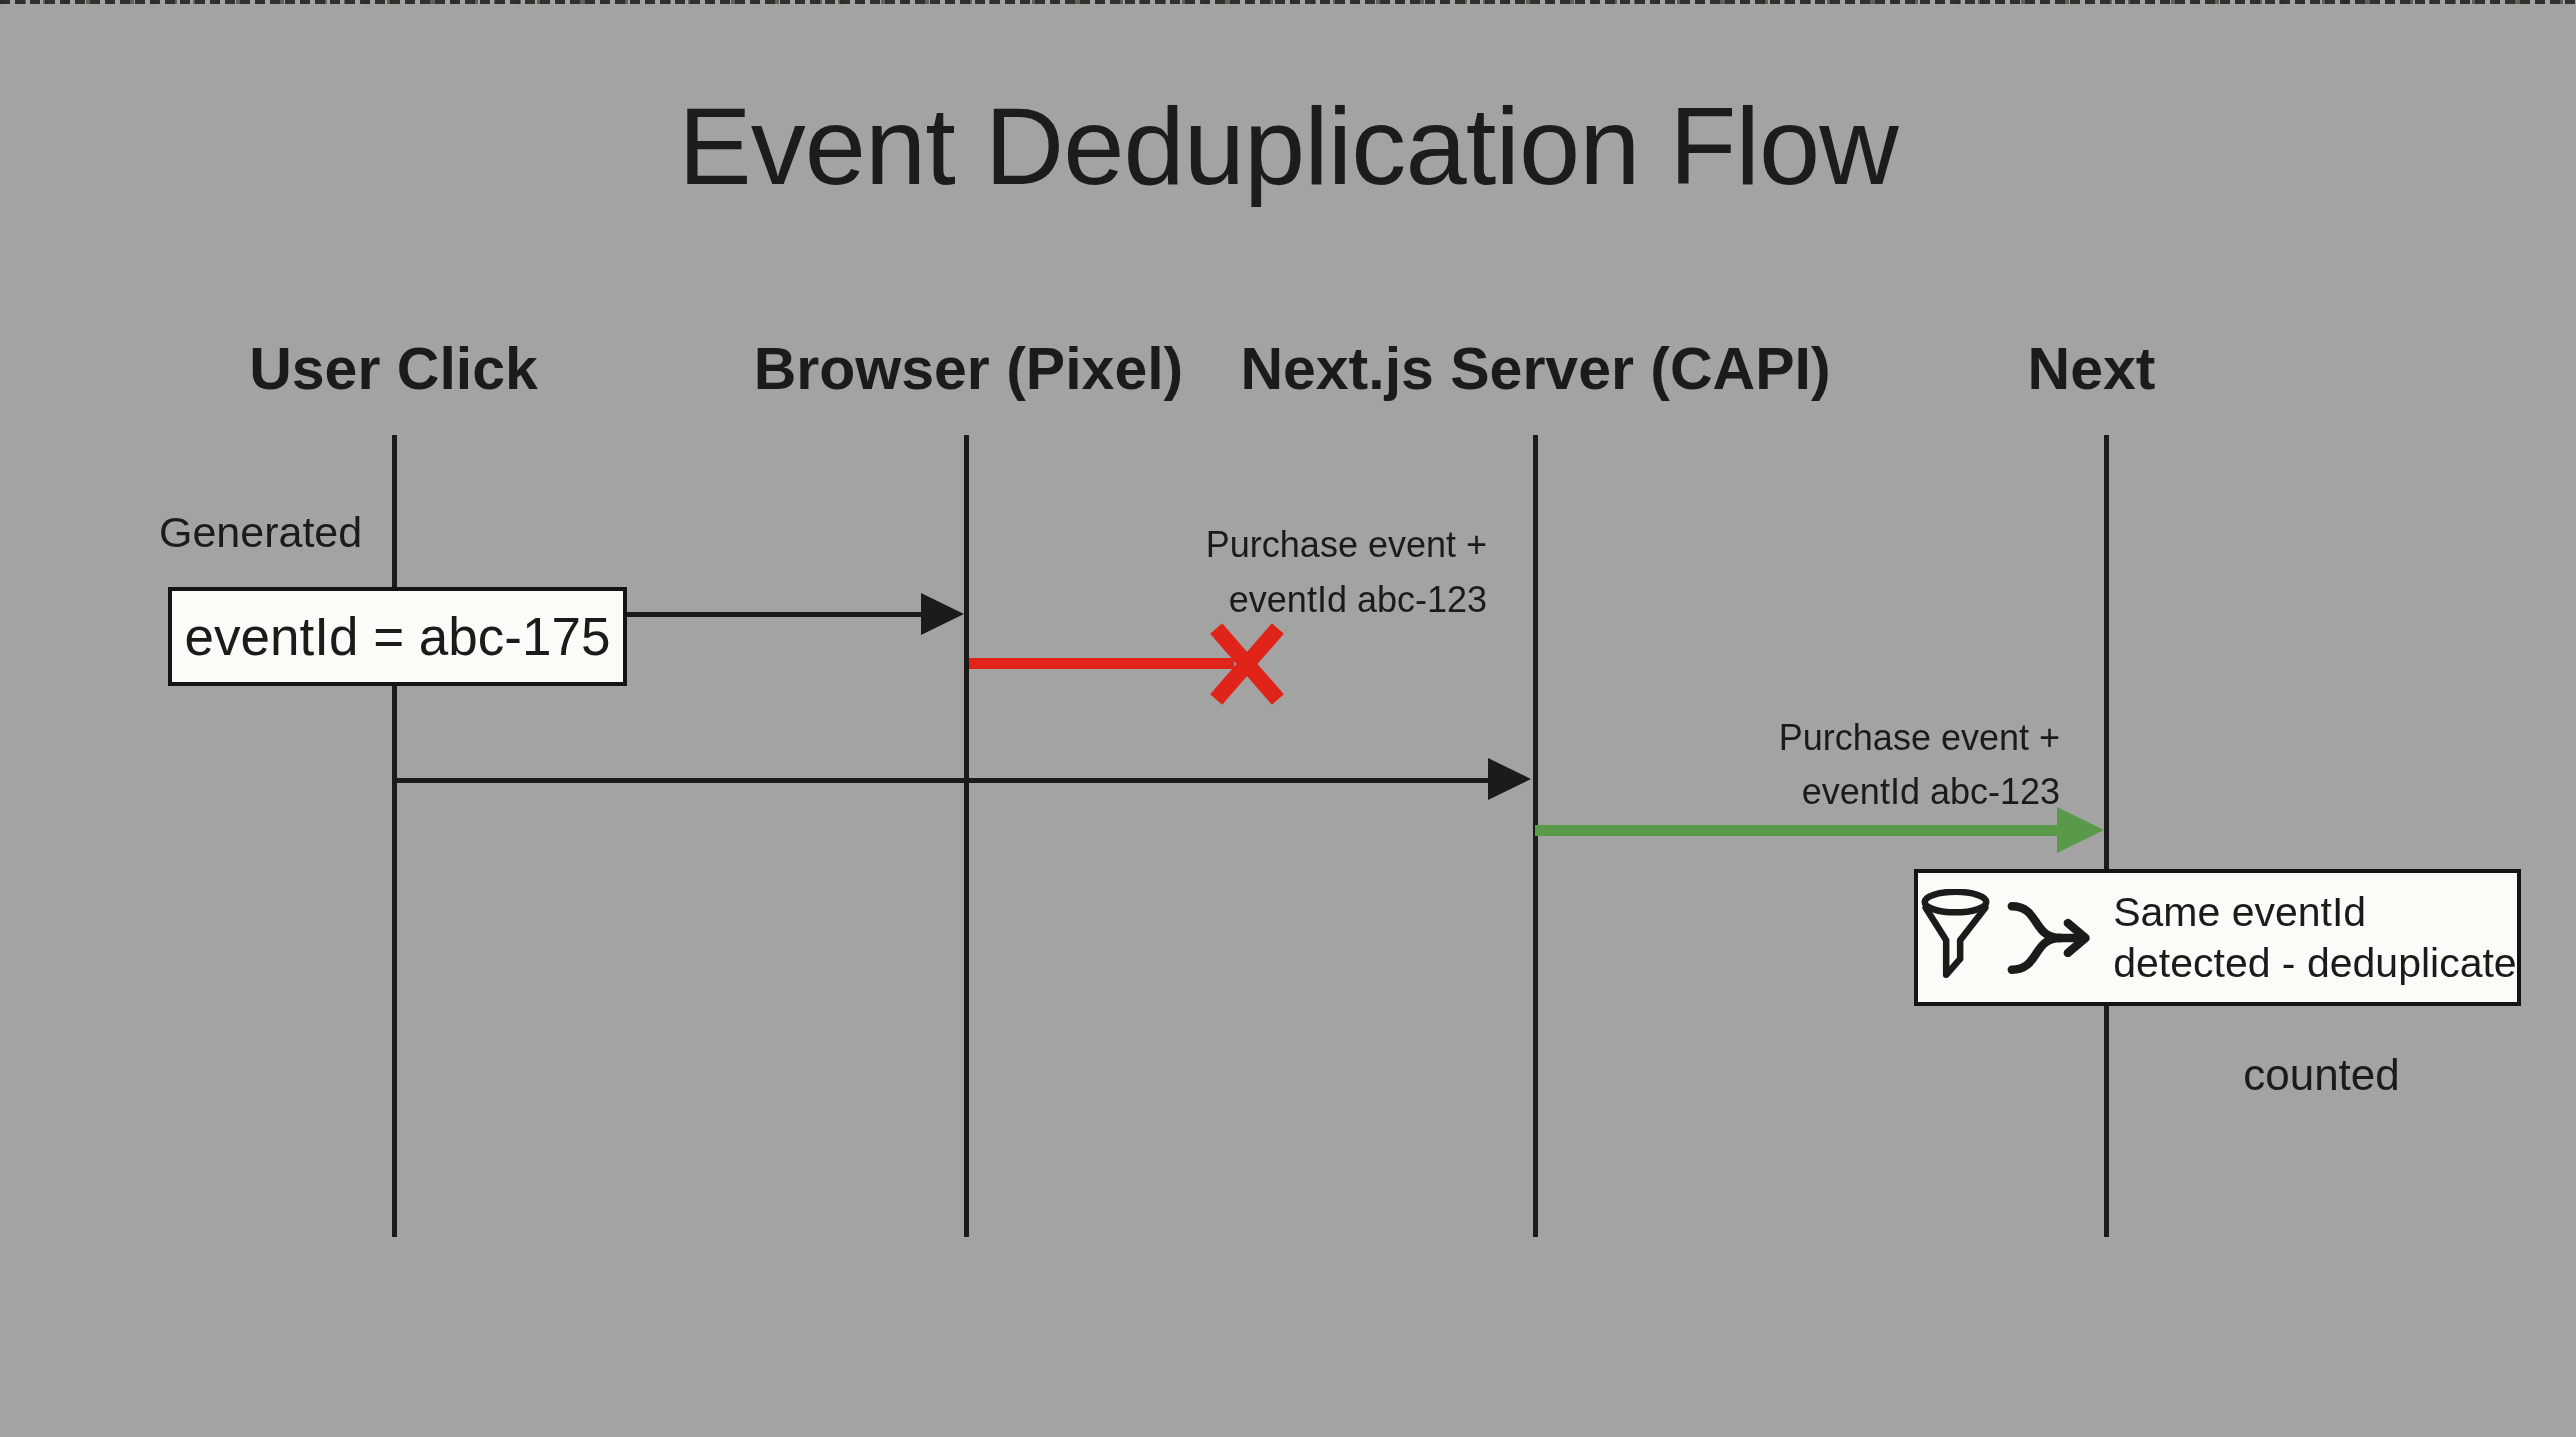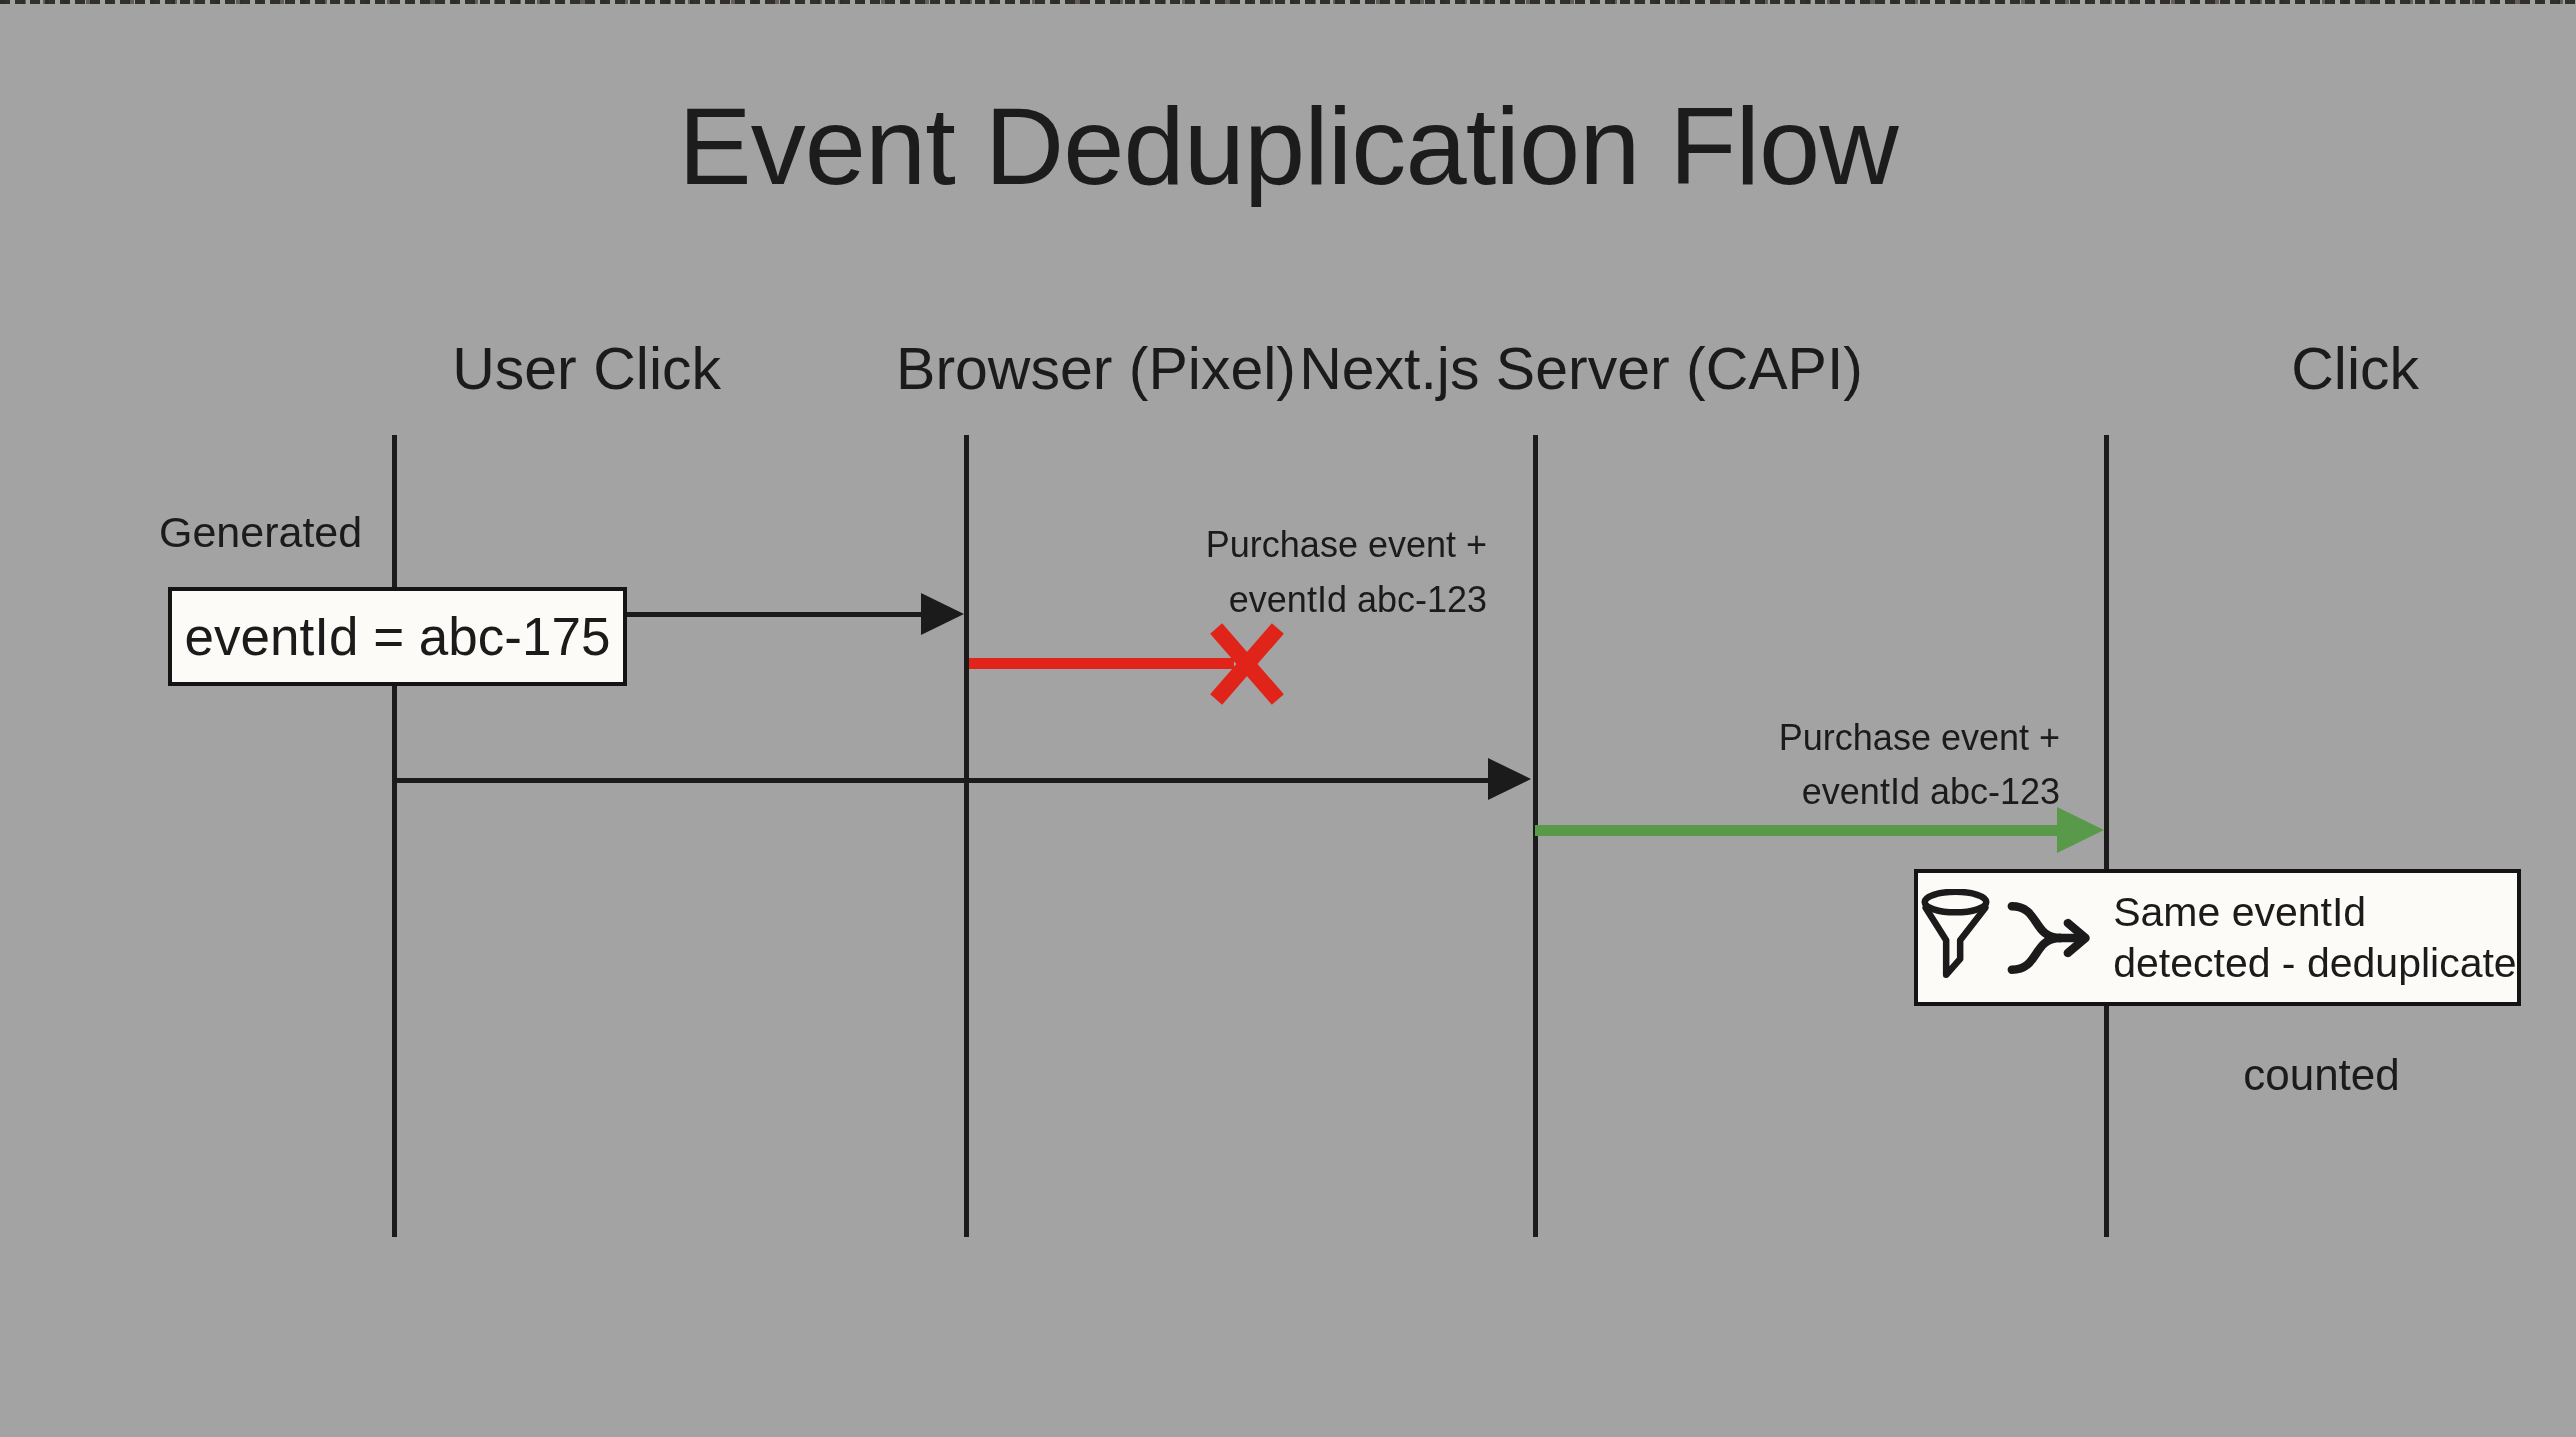--- a/index.html
+++ b/index.html
@@ -16,22 +16,22 @@
     background:
       repeating-linear-gradient(90deg, rgba(45,42,38,.95) 0 10.3px, rgba(45,42,38,0) 10.3px 15px),
       repeating-linear-gradient(90deg, rgba(45,42,38,.55) 0 4.7px, rgba(45,42,38,0) 4.7px 21.5px);
   }
   .title{
     position:absolute;left:0;top:82px;width:100%;
     text-align:center;font-size:110px;font-weight:400;
     letter-spacing:-0.9px;color:#1c1c1c;
   }
   .ll-label{
-    position:absolute;top:335px;width:655px;text-align:right;
-    font-size:59px;font-weight:400;color:#1b1b1b;
+    position:absolute;top:335px;width:655px;text-align:center;
+    font-size:59px;font-weight:700;color:#1b1b1b;
   }
   .ll-label.l1{left:66px;}   
   .ll-label.l2{left:641px;}  
   .ll-label.l3{left:1208px;} 
   .ll-label.l4{left:1764px;} 
   .lifeline{
     position:absolute;top:435px;height:802px;width:4.7px;background:#1b1b1b;z-index:1;
   }
   .lifeline.v1{left:392px;}
   .lifeline.v2{left:964px;}
@@ -89,21 +89,21 @@
 
 <div class="canvas">
 
   <div class="top-edge"></div>
 
   <div class="title">Event Deduplication Flow</div>
 
   <div class="ll-label l1">User Click</div>
   <div class="ll-label l2">Browser (Pixel)</div>
   <div class="ll-label l3">Next.js Server (CAPI)</div>
-  <div class="ll-label l4">Click</div>
+  <div class="ll-label l4">Next</div>
 
   <div class="lifeline v1"></div>
   <div class="lifeline v2"></div>
   <div class="lifeline v3"></div>
   <div class="lifeline v4"></div>
 
   <div class="generated">Generated</div>
   <div class="event-box">
     <span>eventId = abc-175</span>
   </div>

